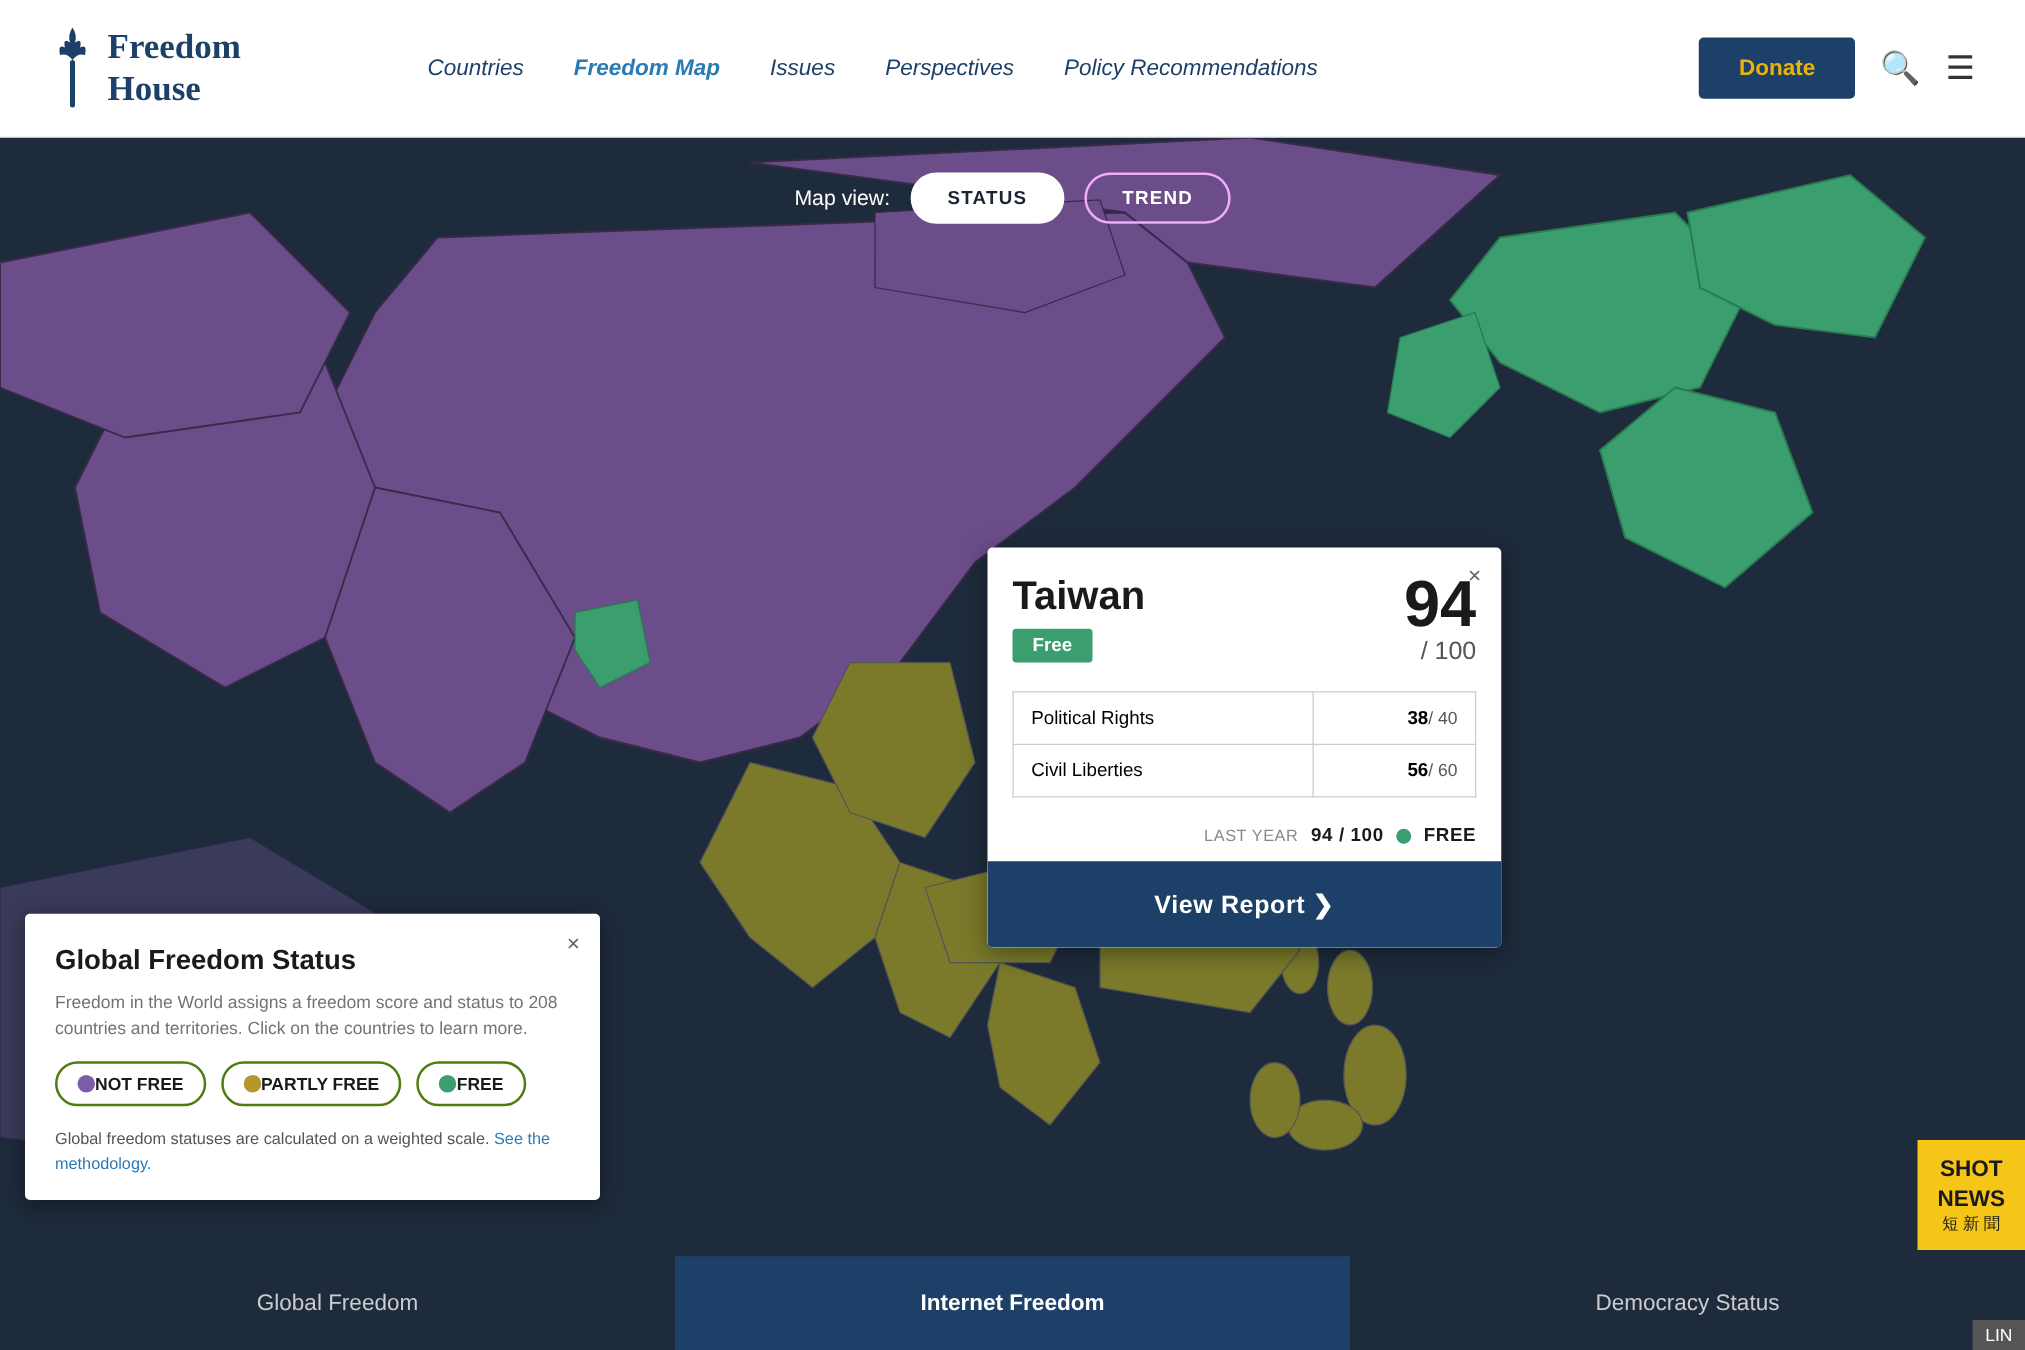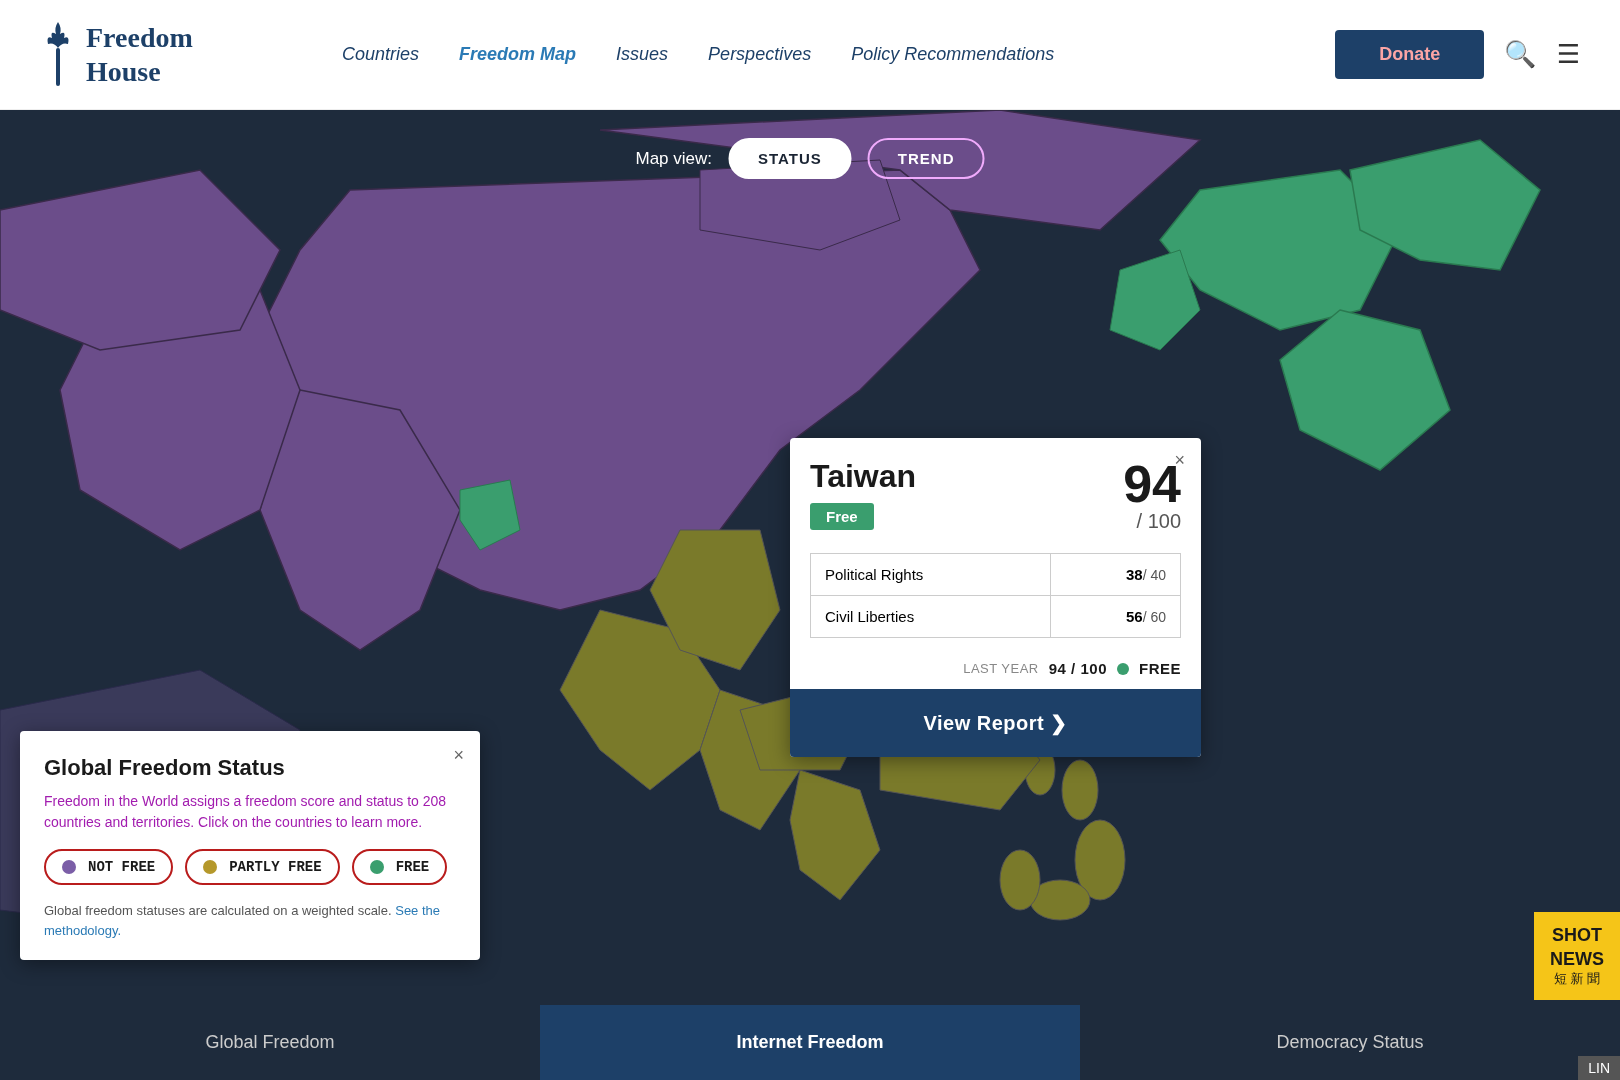--- a/index.html
+++ b/index.html
@@ -52,23 +52,23 @@
       color: #2a7ab5;
       font-weight: 600;
     }
     #header-right {
       display: flex;
       align-items: center;
       gap: 20px;
     }
     #donate-btn {
       background: #1d4068;
-      color: #fca5a5;
+      color: #eab308;
       border: none;
-      padding: 14px 44px;
+      padding: 14px 32px;
       font-size: 18px;
       border-radius: 4px;
       cursor: pointer;
       font-family: Arial, sans-serif;
       font-weight: 600;
     }
     #search-icon-btn {
       cursor: pointer;
       font-size: 26px;
       color: #333;
@@ -291,39 +291,39 @@
     }
     #global-popup-title {
       font-size: 22px;
       font-weight: bold;
       color: #1a1a1a;
       font-family: Arial, sans-serif;
       margin-bottom: 10px;
     }
     #global-popup-desc {
       font-size: 14px;
-      color: #a21caf;
+      color: #737373;
       font-family: Arial, sans-serif;
       line-height: 1.5;
       margin-bottom: 16px;
     }
     #freedom-badges {
       display: flex;
       gap: 12px;
       margin-bottom: 16px;
     }
     .freedom-badge {
       display: flex;
       align-items: center;
-      gap: 12px;
-      border: 2px solid #b91c1c;
+      gap: 0;
+      border: 2px solid #4d7c0f;
       border-radius: 30px;
       padding: 8px 16px;
       cursor: pointer;
-      font-family: Liberation Mono, monospace;
+      font-family: Liberation Sans, sans-serif;
       font-size: 14px;
       font-weight: 700;
       color: #1a1a1a;
     }
     .badge-dot {
       width: 14px;
       height: 14px;
       border-radius: 50%;
       display: inline-block;
     }

